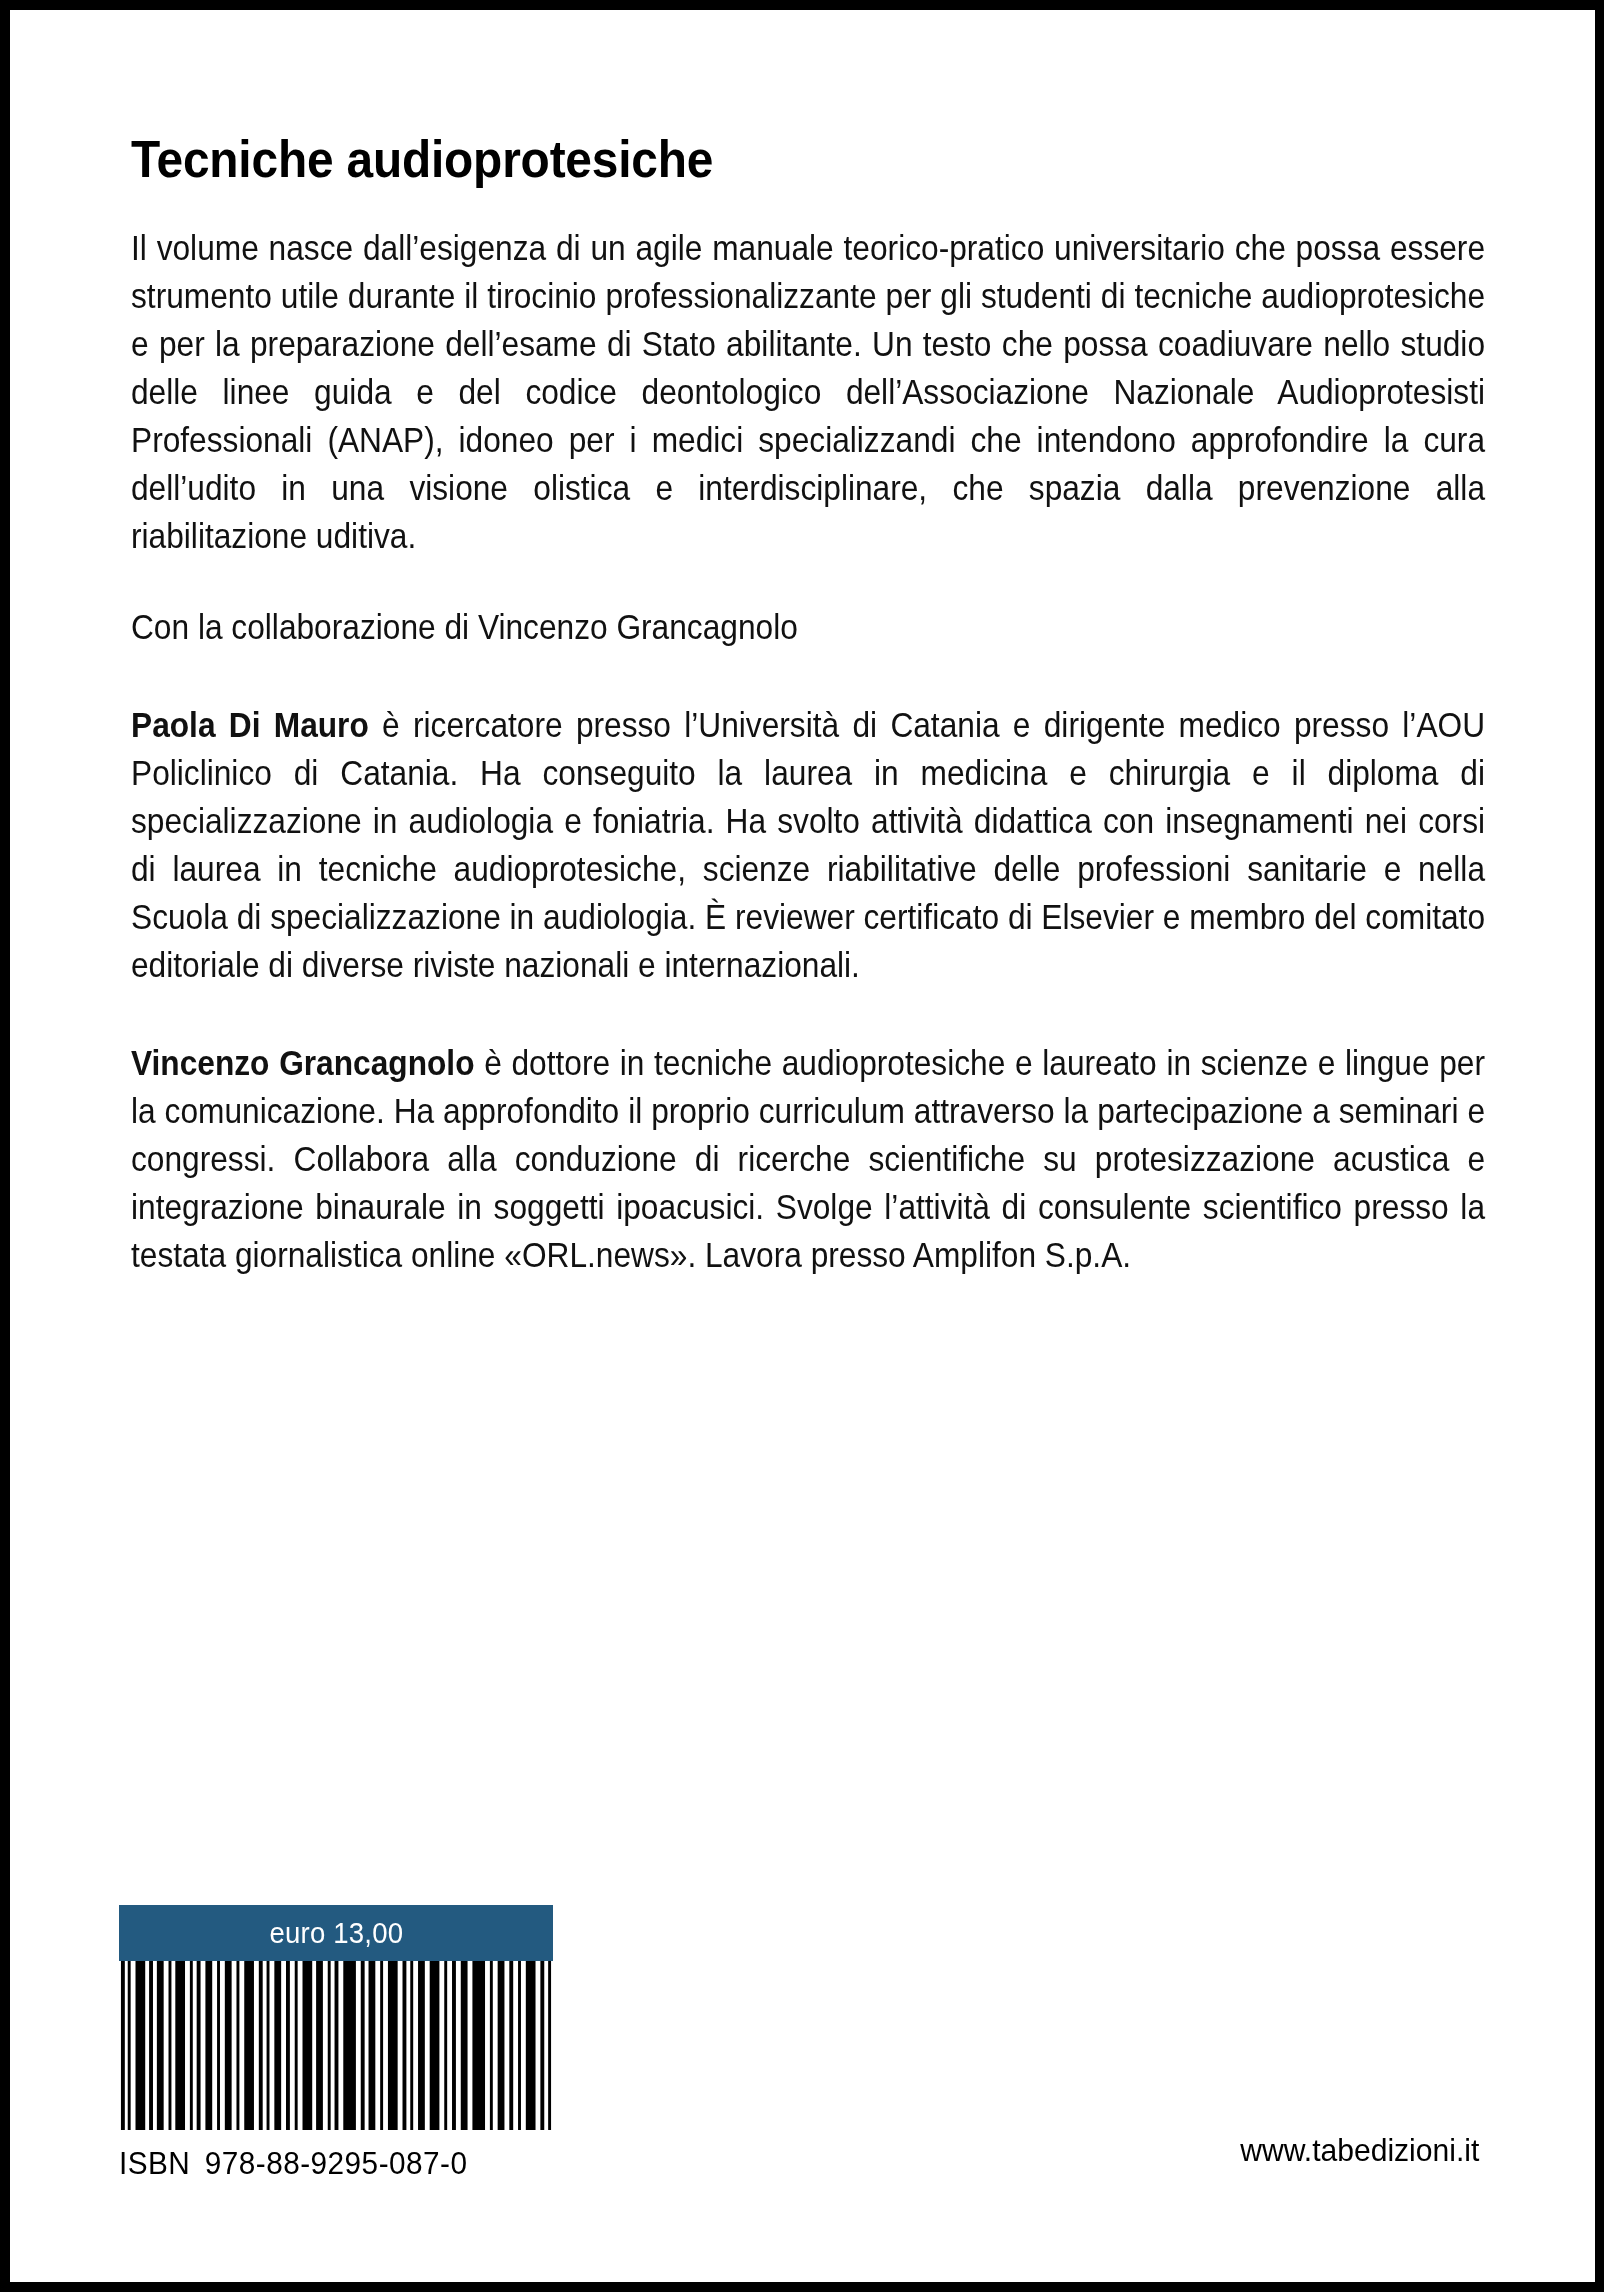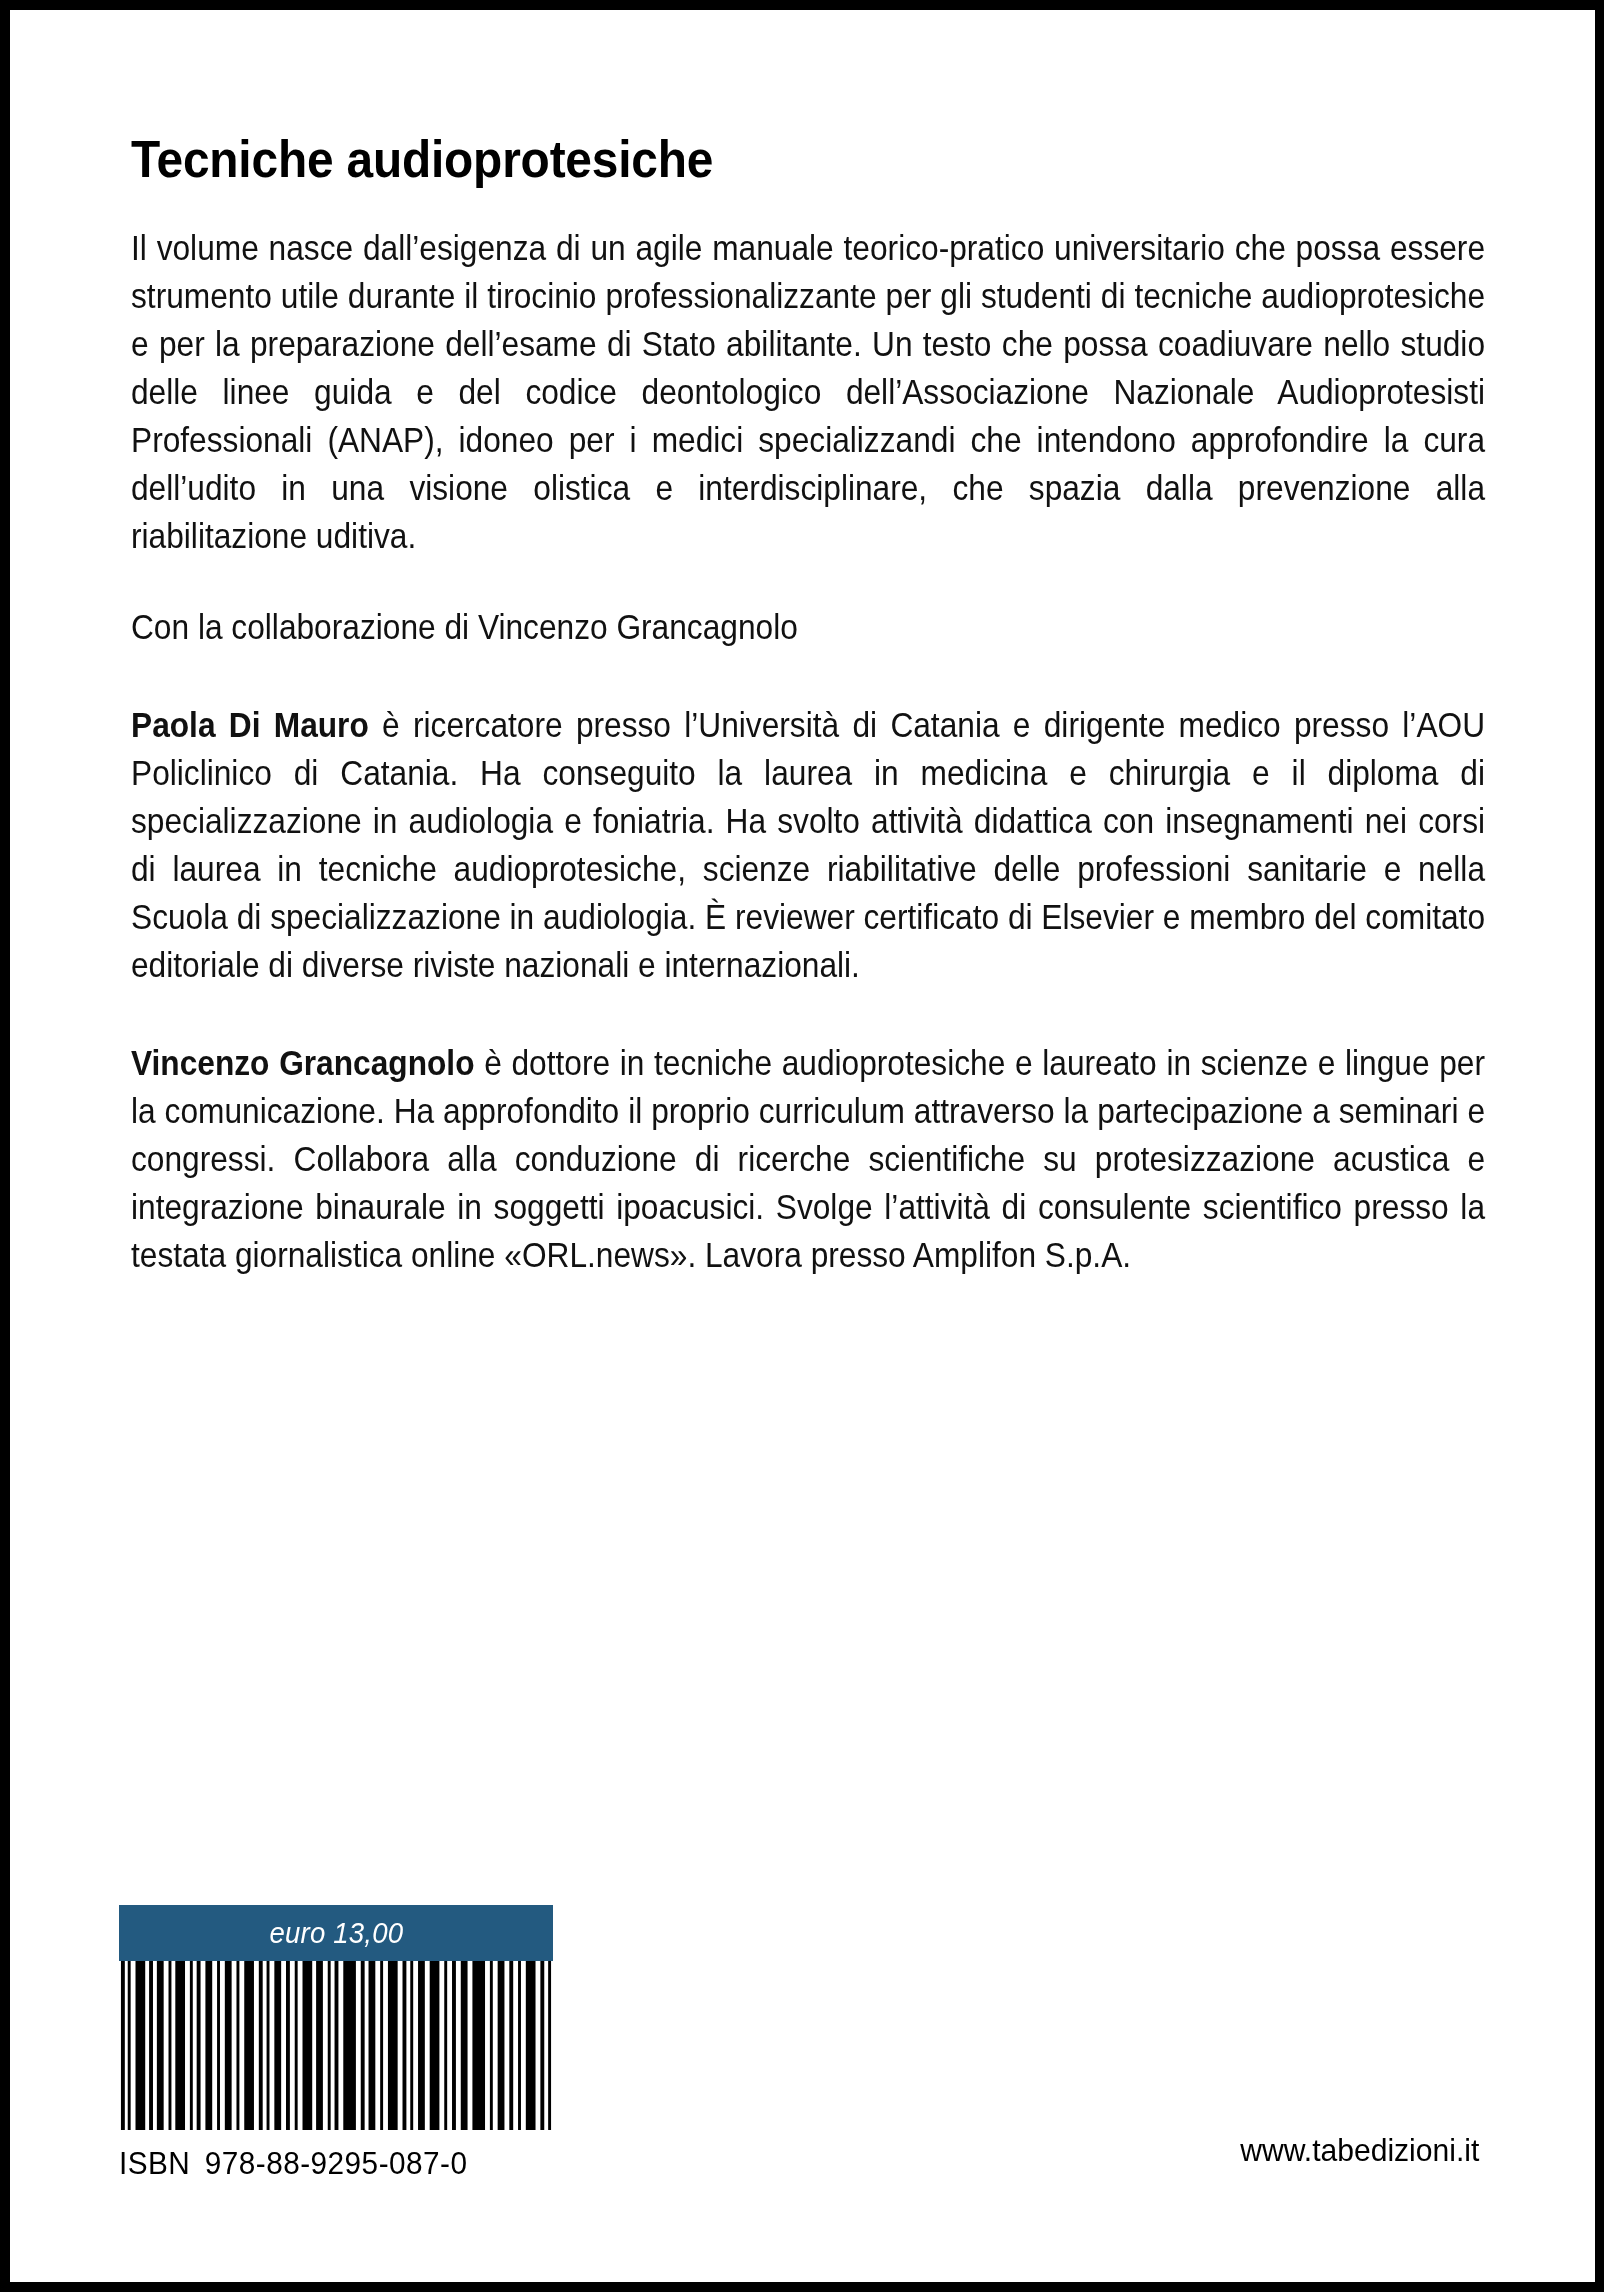--- a/index.html
+++ b/index.html
@@ -92,21 +92,20 @@
   }
 
   .price-band {
     background: #235a80;
     height: 56px;
     width: 434px;
     box-sizing: border-box;
     display: flex;
     align-items: center;
     justify-content: center;
-    font-style: italic;
   }
 
   .price-band span {
     color: #ffffff;
     font-family: "Liberation Sans", sans-serif;
     font-weight: 300;
     font-size: 29px;
     letter-spacing: 0.2px;
     transform: scaleX(0.95);
   }

